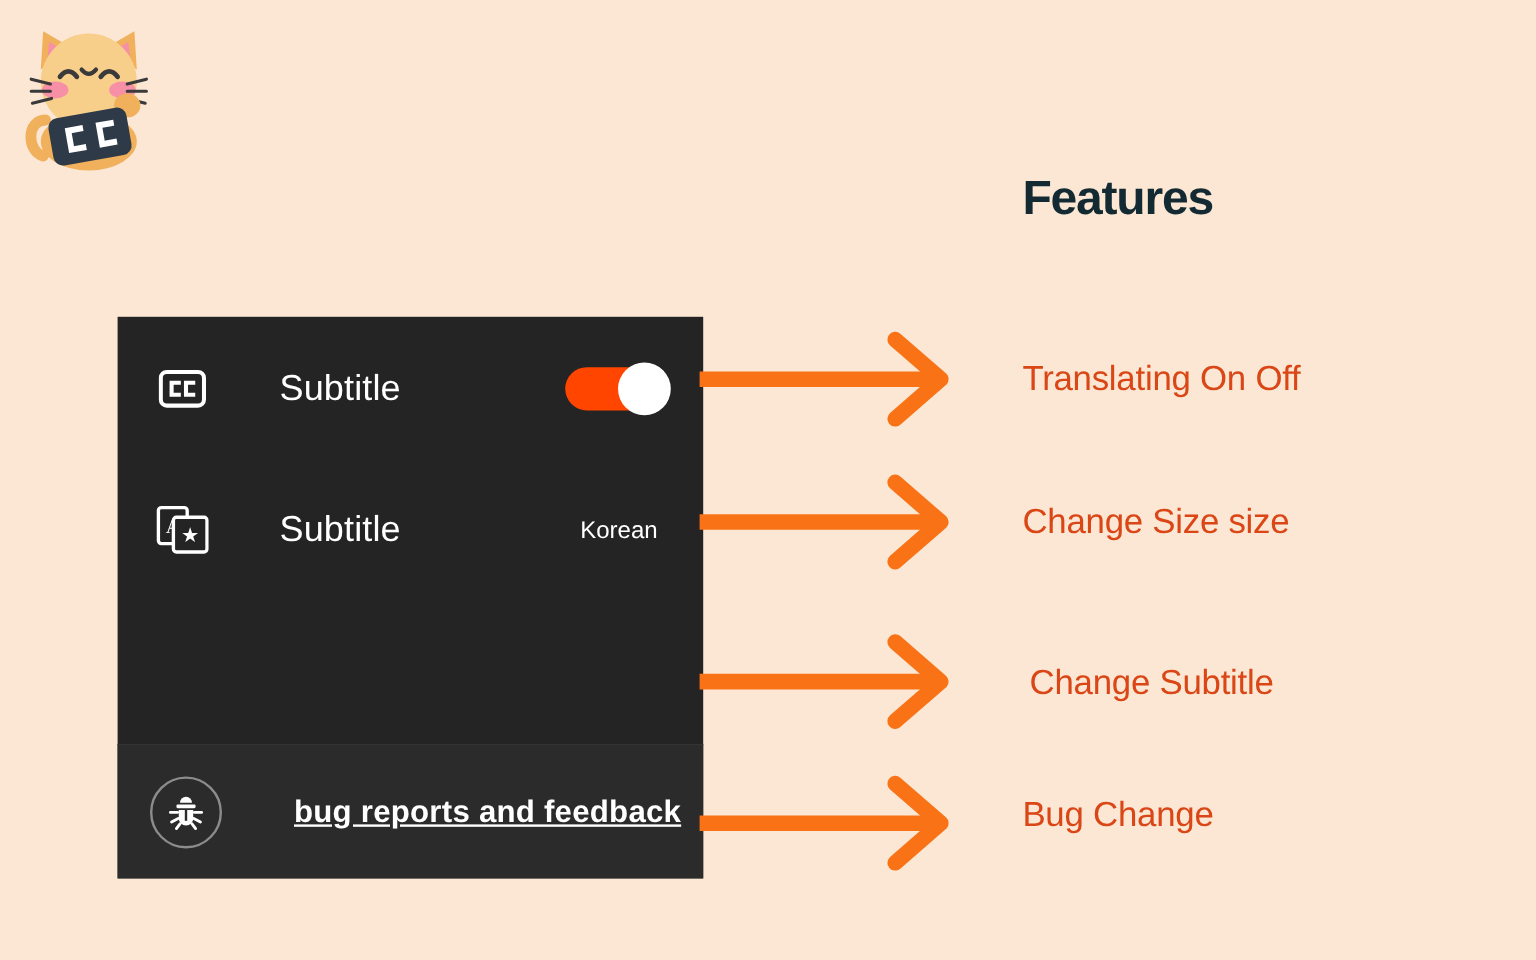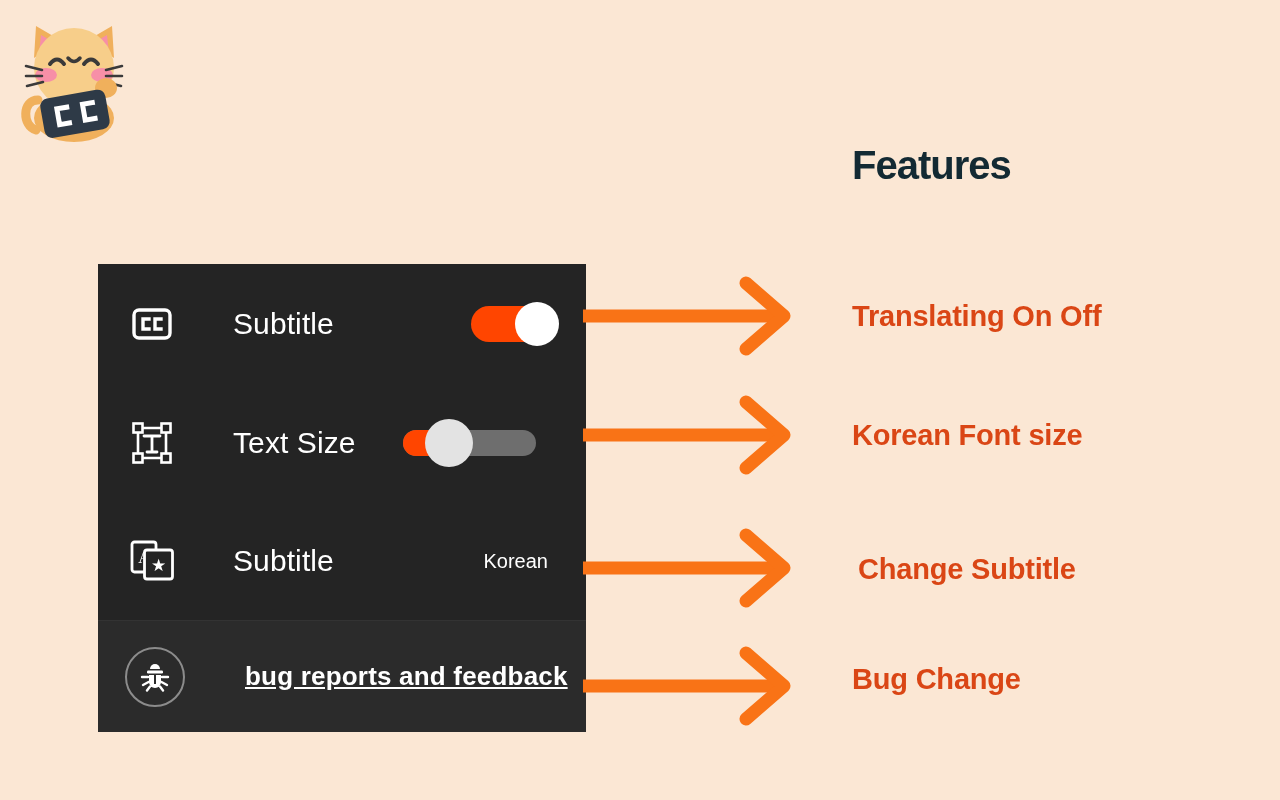--- a/index.html
+++ b/index.html
@@ -158,21 +158,21 @@
     top: 145px;
     font-size: 40px;
     font-weight: bold;
     color: #132A33;
     letter-spacing: -1px;
     line-height: 1;
   }
   .callout {
     position: absolute;
     font-size: 29px;
-    font-weight: bold;
+    font-weight: normal;
     color: #DA4615;
     white-space: nowrap;
     letter-spacing: -0.2px;
   }
   #callout-0 { left: 852px; top: 300px; }
   #callout-1 { left: 852px; top: 419px; }
   #callout-2 { left: 858px; top: 553px; }
   #callout-3 { left: 852px; top: 663px; }
 
   
@@ -237,43 +237,20 @@
             <path d="M29 11 L23 11 L23 21 L29 21"></path>
           </g>
         </svg>
       </span>
       <span class="row-label">Subtitle</span>
       <span class="toggle">
         <span class="knob"></span>
       </span>
     </div>
 
-    <div class="row row-size">
-      <span class="row-icon">
-        <svg width="42" height="44" viewBox="0 0 42 44">
-          <g fill="none" stroke="#ffffff" stroke-width="2.6">
-            <path d="M7 10 L7 34 M35 10 L35 34 M7 7 L35 7 M7 37 L35 37" stroke-dasharray="0"></path>
-          </g>
-          <g fill="#242424" stroke="#ffffff" stroke-width="2.6">
-            <rect x="2.5" y="2.5" width="9" height="9"></rect>
-            <rect x="30.5" y="2.5" width="9" height="9"></rect>
-            <rect x="2.5" y="32.5" width="9" height="9"></rect>
-            <rect x="30.5" y="32.5" width="9" height="9"></rect>
-          </g>
-          <g fill="none" stroke="#ffffff" stroke-width="2.8" stroke-linecap="round">
-            <path d="M13 15 L29 15 M21 15 L21 31 M16 31 L26 31"></path>
-          </g>
-        </svg>
-      </span>
-      <span class="row-label">Text Size</span>
-      <span class="slider">
-        <span class="fill" style="width: 30%;"></span>
-        <span class="knob"></span>
-      </span>
-    </div>
 
     <div class="row row-lang">
       <span class="row-icon">
         <svg width="44" height="42" viewBox="0 0 44 42">
           <rect x="2" y="2" width="24" height="30" rx="2.5" fill="none" stroke="#ffffff" stroke-width="2.8"></rect>
           <text x="14" y="23" font-family="'Liberation Serif', serif" font-size="16" fill="#ffffff" text-anchor="middle">A</text>
           <path d="M18 10 h23 a2.5 2.5 0 0 1 2.5 2.5 v24 a2.5 2.5 0 0 1 -2.5 2.5 h-23 a2.5 2.5 0 0 1 -2.5 -2.5 v-24 a2.5 2.5 0 0 1 2.5 -2.5 z" fill="#242424" stroke="#ffffff" stroke-width="2.8" transform="translate(-1 0)"></path>
           <text x="28.5" y="31" font-family="'Liberation Sans', sans-serif" font-size="17" fill="#ffffff" text-anchor="middle">★</text>
         </svg>
       </span>
@@ -319,15 +296,15 @@
     <g>
       <path d="M583 686 L783 686" stroke-linecap="butt"></path>
       <path d="M746 653 L784 686 L746 719"></path>
     </g>
   </g>
 </svg>
 
 <div id="features-title">Features</div>
 
 <div class="callout" id="callout-0">Translating On Off</div>
-<div class="callout" id="callout-1">Korean Font size</div>
+<div class="callout" id="callout-1">Change Size size</div>
 <div class="callout" id="callout-2">Change Subtitle</div>
 <div class="callout" id="callout-3">Bug Change</div>
 
 </body></html>

